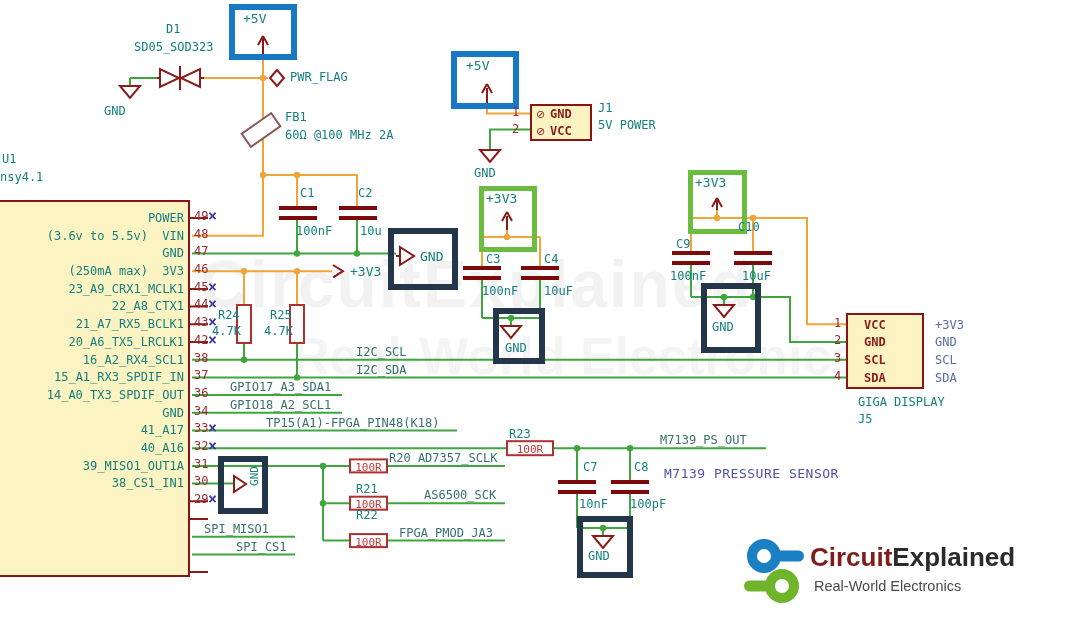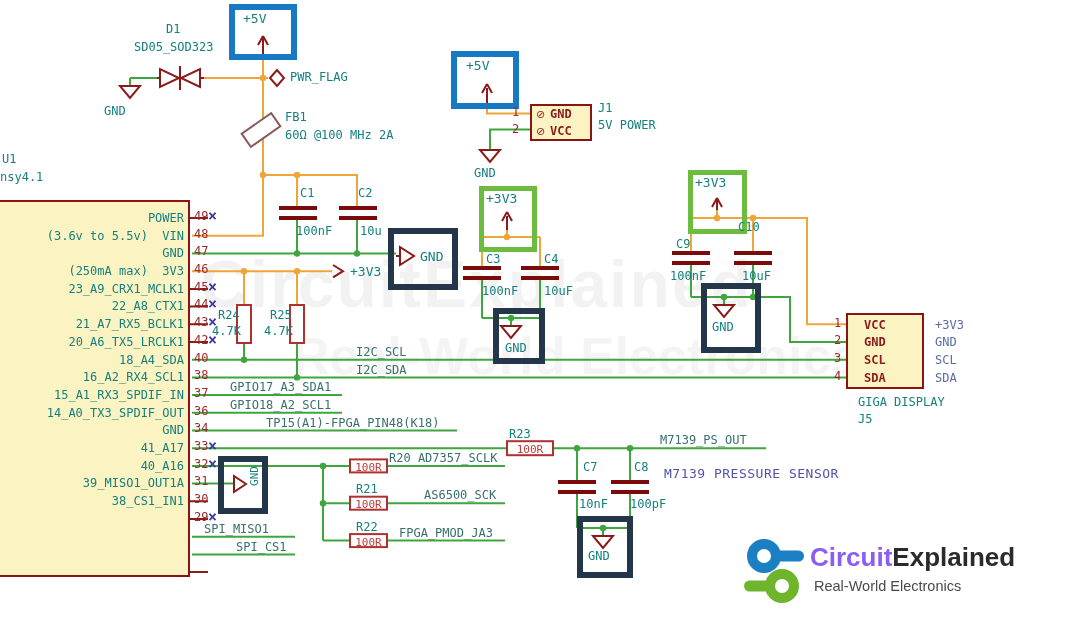--- a/index.html
+++ b/index.html
@@ -25,21 +25,21 @@
   .jbox{position:absolute;z-index:2;background:#fcf3c2;border:2px solid #8a1414;box-sizing:border-box}
   .jrows{position:absolute;z-index:4}
   .jrow{position:relative;height:17.7px}
   .j-num{position:absolute;left:0;top:0;font-size:12px;color:#9a2a2a}
   .j-name{position:absolute;font-size:12px;font-weight:bold;color:#8b1a1a;top:2px}
   .j-net{position:absolute;font-size:12px;color:#5b6ba4;top:2px}
   .j-icon{position:absolute;font-size:11px;color:#8b1a1a;top:3px;font-family:"DejaVu Sans",sans-serif}
   .vgnd{position:absolute;z-index:4;font-size:11px;color:#15807f;writing-mode:vertical-rl;transform:rotate(180deg)}
   .logo{position:absolute;z-index:5;font-family:"Liberation Sans",sans-serif}
   .logo .brand{position:absolute;left:66px;top:6px;font-size:26px;font-weight:bold;white-space:nowrap}
-  .logo .b1{color:#8b5cf6}.logo .b2{color:#2b2b2b}
+  .logo .b1{color:#7f1d1d}.logo .b2{color:#2b2b2b}
   .logo .tag{position:absolute;left:70px;top:42px;font-size:14.5px;color:#4a4a4a;white-space:nowrap}
 </style>
 </head>
 <body>
 
 <div class="stage">
 
   <div class="wm" style="left:200px;top:246px;font-size:66px;letter-spacing:2px">CircuitExplained</div>
   <div class="wm" style="left:292px;top:326px;font-size:52px;color:rgba(40,40,40,.05)">Real-World Electronics</div>
 
@@ -188,25 +188,20 @@
       </div>
       <div class="prow">
         <span class="p-name">21_A7_RX5_BCLK1</span>
         <span class="p-num">43</span>
         <span class="p-nc">×</span>
       </div>
       <div class="prow">
         <span class="p-name">20_A6_TX5_LRCLK1</span>
         <span class="p-num">42</span>
         <span class="p-nc">×</span>
-      </div>
-      <div class="prow">
-        <span class="p-name">18_A4_SDA</span>
-        <span class="p-num">40</span>
-        <span class="p-nc"></span>
       </div>
       <div class="prow">
         <span class="p-name">16_A2_RX4_SCL1</span>
         <span class="p-num">38</span>
         <span class="p-nc"></span>
       </div>
       <div class="prow">
         <span class="p-name">15_A1_RX3_SPDIF_IN</span>
         <span class="p-num">37</span>
         <span class="p-nc"></span>
@@ -295,21 +290,21 @@
   <div class="t net" style="left:356px;top:363px">I2C_SDA</div>
   <div class="t net" style="left:230px;top:380px">GPIO17_A3_SDA1</div>
   <div class="t net" style="left:230px;top:398px">GPIO18_A2_SCL1</div>
   <div class="t net" style="left:266px;top:416px">TP15(A1)-FPGA_PIN48(K18)</div>
   <div class="t" style="left:509px;top:427px">R23</div>
   <div class="t net" style="left:660px;top:433px">M7139_PS_OUT</div>
   <div class="t sensor" style="left:664px;top:466px">M7139 PRESSURE SENSOR</div>
   <div class="t net" style="left:389px;top:451px">R20 AD7357_SCLK</div>
   <div class="t" style="left:356px;top:482px">R21</div>
   <div class="t net" style="left:424px;top:488px">AS6500_SCK</div>
-  <div class="t" style="left:356px;top:520px">R22</div>
+  <div class="t" style="left:356px;top:508px">R22</div>
   <div class="t net" style="left:399px;top:526px">FPGA_PMOD_JA3</div>
   <div class="t" style="left:583px;top:460px">C7</div>
   <div class="t" style="left:579px;top:497px">10nF</div>
   <div class="t" style="left:634px;top:460px">C8</div>
   <div class="t" style="left:630px;top:497px">100pF</div>
   <div class="t" style="left:588px;top:549px">GND</div>
   <div class="vgnd" style="left:248px;top:466px">GND</div>
   <div class="t net" style="left:204px;top:522px">SPI_MISO1</div>
   <div class="t net" style="left:236px;top:540px">SPI_CS1</div>
 

